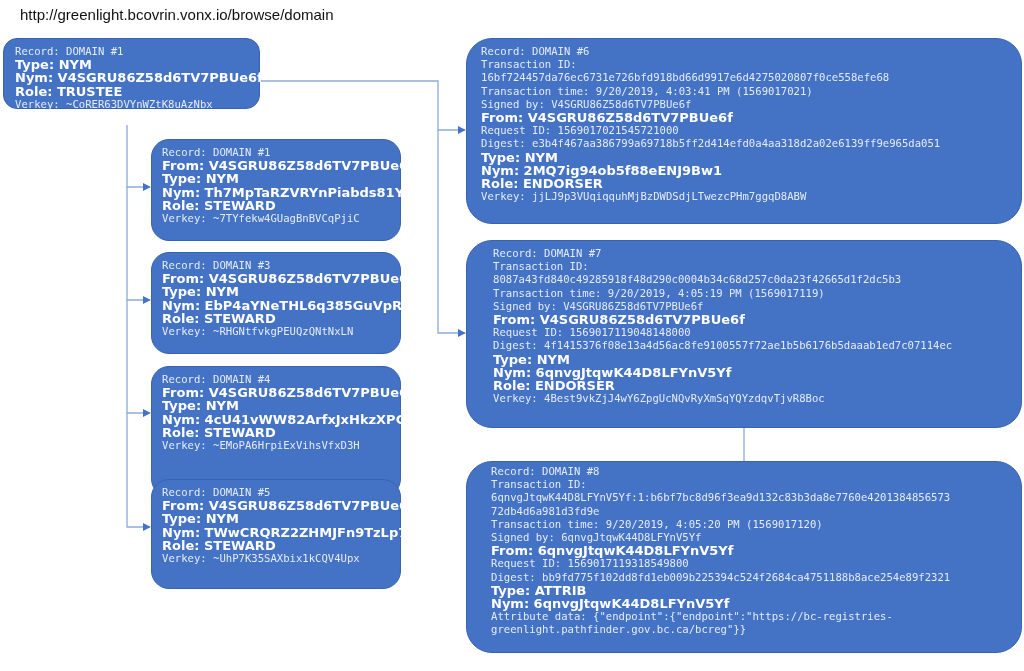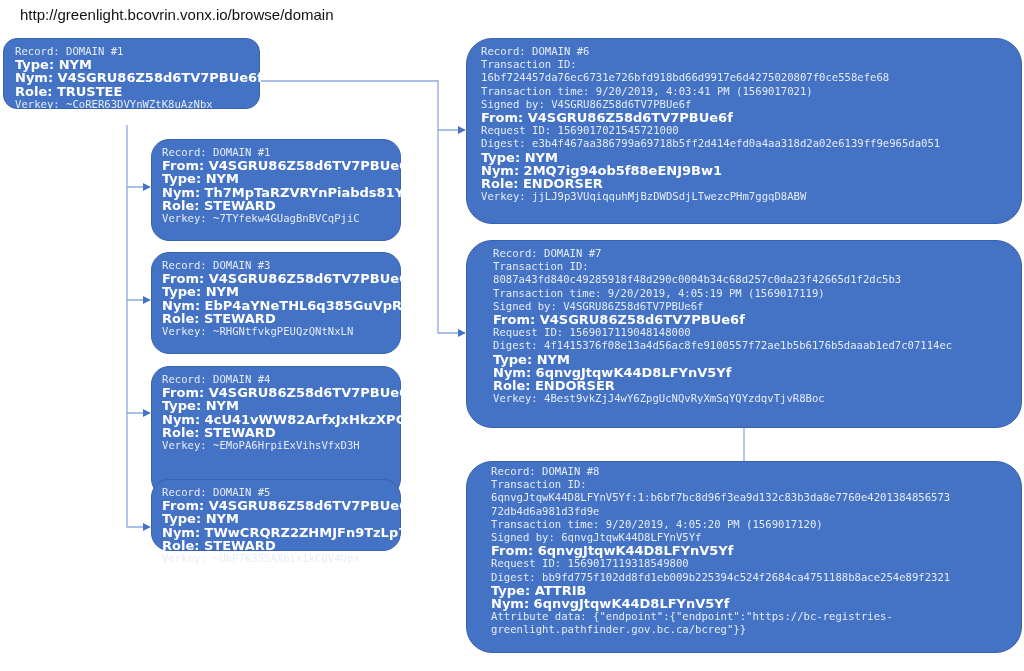--- a/index.html
+++ b/index.html
@@ -10,21 +10,21 @@
     border-radius: 18px; box-sizing: border-box;
     font-family: "DejaVu Sans Mono", monospace; font-size: 10.6px; line-height: 13.2px;
     border: 1px solid #3a63ad;
   }
   .box .ln { white-space: pre; display: block; color: #e6ecf7; }
   .box .ln.b { font-weight: bold; color: #ffffff; font-family: "DejaVu Sans", sans-serif; font-size: 13px; }
   #b1 { left: 3px;   top: 38px;  width: 257px; height: 71px;  padding: 6px 0 0 11px; border-radius: 14px; }
   #b2 { left: 151px; top: 139px; width: 250px; height: 102px; padding: 6px 0 0 10px; }
   #b3 { left: 151px; top: 252px; width: 250px; height: 102px; padding: 6px 0 0 10px; }
   #b4 { left: 151px; top: 366px; width: 250px; height: 131px; padding: 6px 0 0 10px; }
-  #b5 { left: 151px; top: 479px; width: 250px; height: 72px; padding: 6px 0 0 10px; }
+  #b5 { left: 151px; top: 479px; width: 250px; height: 110px; padding: 6px 0 0 10px; }
   #b6 { left: 466px; top: 38px;  width: 556px; height: 186px; padding: 6px 0 0 14px; border-radius: 26px; }
   #b7 { left: 466px; top: 240px; width: 556px; height: 188px; padding: 6px 0 0 26px; border-radius: 26px; }
   #b8 { left: 466px; top: 461px; width: 556px; height: 192px; padding: 3px 0 0 24px; border-radius: 26px; }
   svg.conn { position: absolute; left: 0; top: 0; width: 1024px; height: 671px; pointer-events: none; }
 </style>
 </head>
 <body>
 
 <div class="url">http://greenlight.bcovrin.vonx.io/browse/domain</div>
 

